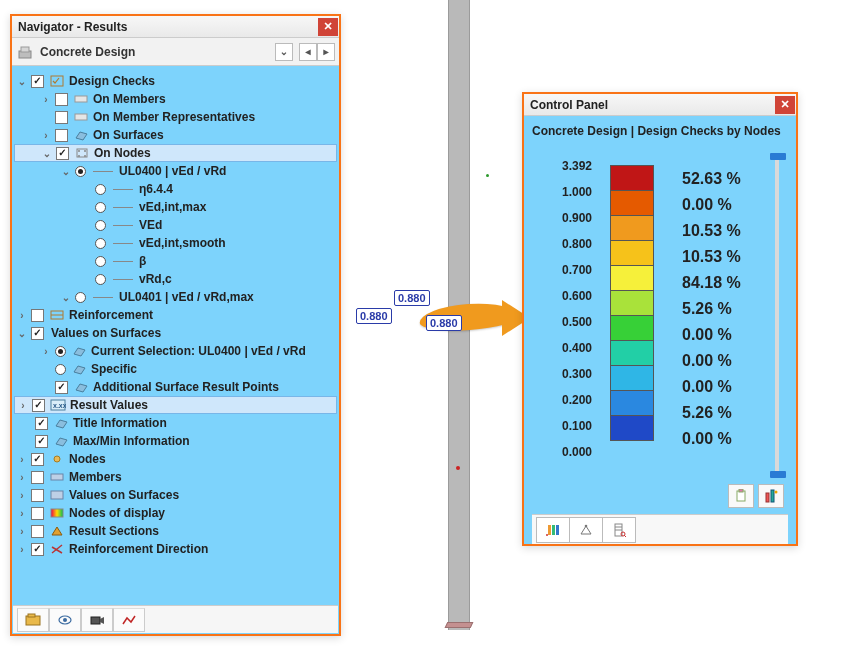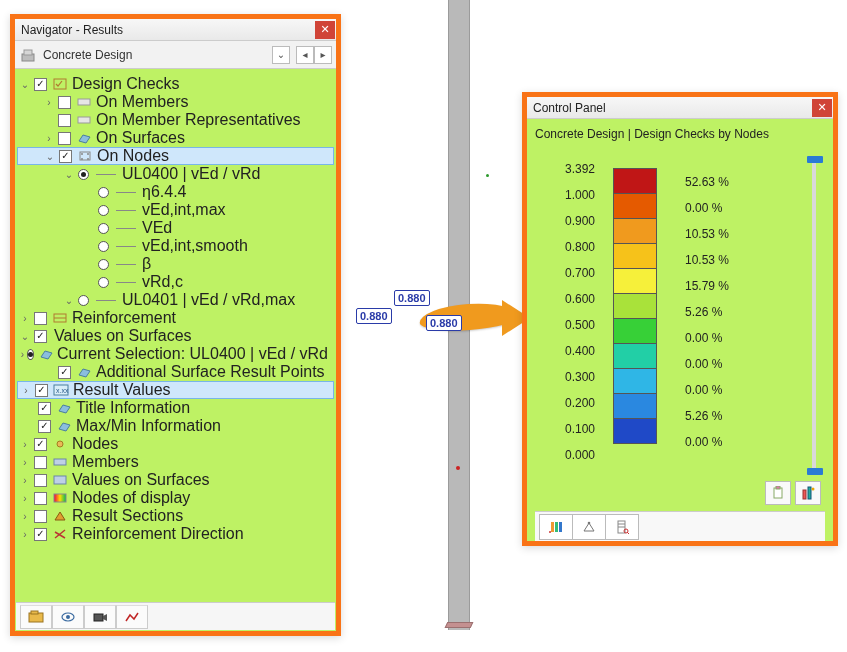--- a/index.html
+++ b/index.html
@@ -9,23 +9,24 @@
     height: 652px;
     font-family: "Segoe UI", Tahoma, Arial, sans-serif;
     font-size: 12px;
     color: #333;
     background: #fff;
     position: relative;
     overflow: hidden;
   }
   .panel {
     position: absolute;
-    border: 5px solid #f97316;
-    background: #bef264;
+    border: 2px solid #f97316;
+    background: #7dd3fc;
     box-shadow: 0 2px 8px rgba(0,0,0,0.15);
+    font-weight: bold;
   }
   .titlebar {
     height: 22px;
     background: linear-gradient(#f7f7f7,#e9e9e9);
     border-bottom: 1px solid #ccc;
     display: flex;
     align-items: center;
     justify-content: space-between;
     padding: 0 0 0 6px;
   }
@@ -63,41 +64,41 @@
   }
   .trow.sel { background:#cfe7fb; border:1px solid #78b6e8; height:18px; }
   .trow.sel2 { background:#cfe7fb; border:1px solid #78b6e8; }
   .ind { display:inline-block;height:1px; }
   .tgl { width:12px;height:12px;display:inline-flex;align-items:center;justify-content:center;cursor:pointer;color:#666;font-size:10px; }
   .cb { width:13px;height:13px;border:1px solid #777;background:#fff;display:inline-flex;align-items:center;justify-content:center;margin:0 3px;cursor:pointer; }
   .cb.checked::after { content:"✓"; font-size:10px; color:#222; line-height:10px; }
   .rb { width:11px;height:11px;border:1px solid #555;border-radius:50%;display:inline-flex;align-items:center;justify-content:center;margin:0 3px;cursor:pointer;background:#fff; }
   .rb.sel::after { content:"";width:5px;height:5px;background:#222;border-radius:50%; }
   .ic { width:16px;height:14px;display:inline-flex;align-items:center;justify-content:center;margin:0 2px; }
-  .lbl { margin-left:2px;font-size:16px;color:#222;text-align:center; }
+  .lbl { margin-left:2px;font-size:12px;color:#222;text-align:center; }
   .dash { display:inline-block;width:20px;height:1px;background:#888;margin:0 4px; }
 
   .bottombar {
     position:absolute;left:1px;right:1px;bottom:1px;height:28px;
     border-top:1px solid #ccc;background:#f6f6f6;
     display:flex;align-items:center;gap:0;padding:0 4px;
   }
   .bbtn { width:32px;height:24px;border:1px solid #ccc;border-top:1px solid #ddd;background:#fbfbfb;margin-right:0;display:flex;align-items:center;justify-content:center;font-size:13px;color:#444; cursor:pointer;}
 
   
-  .cp { left:522px; top:92px; width:316px; height:454px; }
+  .cp { left:522px; top:92px; width:276px; height:454px; }
   .cp .body { position:absolute;top:22px;left:0;right:0;bottom:0;padding:6px 8px 0 8px; display:flex;flex-direction:column;}
   .cp .hdr2 { font-size:12px; color:#222; padding:2px 0 6px 0; border-bottom:1px solid transparent; }
   .legend { display:flex;gap:18px;margin-top:8px;flex:1;position:relative;}
   .valcol { width:60px;text-align:right;padding-top:0;}
   .valcol div { height:26px;line-height:26px;font-size:12px;color:#222; }
   .baricol { width:44px;display:flex;flex-direction:column;}
   .swatch { height:26px;width:44px;border:1px solid #555; margin-top:-1px;}
   .pctcol { flex:1;padding-left:10px; }
-  .pctcol div { height:26px;line-height:26px;font-size:12px;color:#222; }
+  .pctcol div { height:26px;line-height:26px;font-size:16px;color:#222; }
   .slidercol { width:22px;position:relative; }
   .slidertrack { position:absolute;top:3px;bottom:3px;left:9px;width:4px;background:#d9d9d9;border-radius:2px; }
   .sliderhandle { position:absolute;left:4px;width:16px;height:7px;background:#2a7bd4;border-radius:1px;cursor:pointer; }
 
   .cp .tools { display:flex;justify-content:flex-end;gap:4px;padding:6px 4px; }
   .tbtn { width:26px;height:24px;border:1px solid #bbb;background:#f9f9f9;display:flex;align-items:center;justify-content:center;font-size:13px;cursor:pointer; }
   .cp .tabs { border-top:1px solid #ccc;height:30px;display:flex;align-items:center;padding:0 4px;gap:0;background:#f8f8f8;}
   .tabb { width:34px;height:26px;border:1px solid #bbb;background:#fff;display:flex;align-items:center;justify-content:center;font-size:13px;cursor:pointer;}
   .tabb:not(:first-child){margin-left:-1px;}
 
@@ -311,20 +312,30 @@
     <div class="trow">
       <span class="ind" style="width:26px"></span>
       <span class="tgl">›</span>
       <span class="rb sel"></span>
       <span class="ic">
           <svg width="14" height="12">
             <polygon points="2,9 6,3 13,5 9,11" fill="#8abede" stroke="#4a7f9e"></polygon>
           </svg>
         </span>
       <span class="lbl">Current Selection: UL0400 | vEd / vRd</span>
+    </div>
+    <div class="trow">
+      <span class="ind" style="width:38px"></span>
+      <span class="rb"></span>
+      <span class="ic">
+          <svg width="14" height="12">
+            <polygon points="2,9 6,3 13,5 9,11" fill="#8abede" stroke="#4a7f9e"></polygon>
+          </svg>
+        </span>
+      <span class="lbl">Specific</span>
     </div>
     <div class="trow">
       <span class="ind" style="width:38px"></span>
       <span class="cb checked"></span>
       <span class="ic">
           <svg width="14" height="12">
             <polygon points="2,9 6,3 13,5 9,11" fill="#8abede" stroke="#4a7f9e"></polygon>
           </svg>
         </span>
       <span class="lbl">Additional Surface Result Points</span>
@@ -500,21 +511,21 @@
           <div class="swatch" style="background: rgb(34, 207, 166);"></div>
           <div class="swatch" style="background: rgb(47, 182, 230);"></div>
           <div class="swatch" style="background: rgb(42, 136, 224);"></div>
           <div class="swatch" style="background: rgb(31, 73, 199);"></div>
         </div>
       <div class="pctcol" id="pctcol" style="padding-top: 13px;">
           <div>52.63 %</div>
           <div>0.00 %</div>
           <div>10.53 %</div>
           <div>10.53 %</div>
-          <div>15.79 %</div>
+          <div>84.18 %</div>
           <div>5.26 %</div>
           <div>0.00 %</div>
           <div>0.00 %</div>
           <div>0.00 %</div>
           <div>5.26 %</div>
           <div>0.00 %</div>
         </div>
       <div class="slidercol">
         <div class="slidertrack"></div>
         <div class="sliderhandle" style="top:0px"></div>

